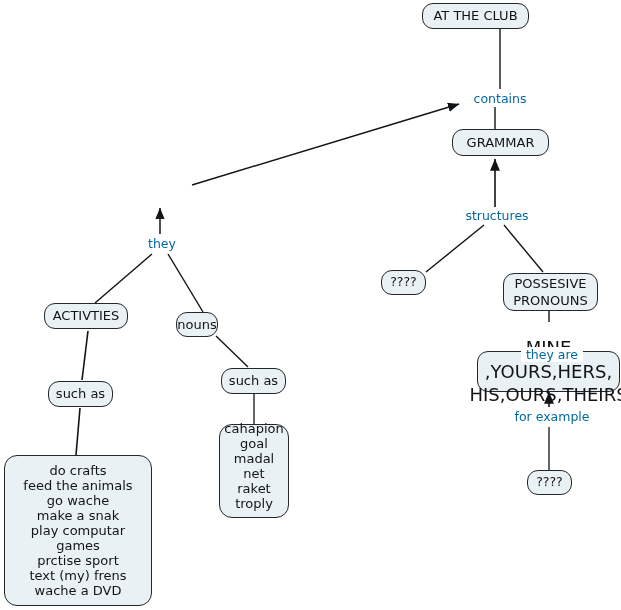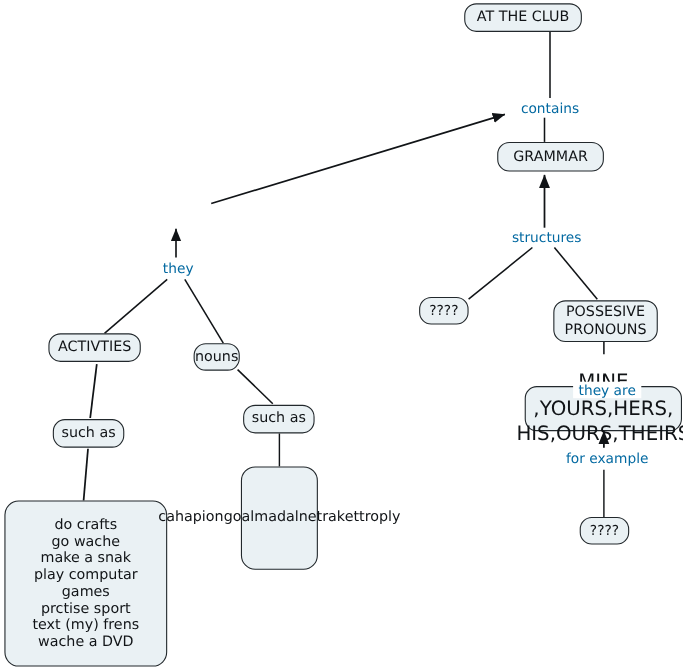--- a/index.html
+++ b/index.html
@@ -134,29 +134,30 @@
 
   <div class="node multiline" style="left:477px; top:351px; width:143px; height:41px; font-size:18px;">MINE ,YOURS,HERS,
 HIS,OURS,THEIRS</div>
 
   <div class="linklabel" style="left:509px; top:409px; width:82px;">for example</div>
 
   <div class="node" style="left:527px; top:470px; width:45px; height:25px; font-size:12.5px;">????</div>
 
   <div class="node list" style="left:4px; top:455px; width:148px; height:151px; flex-direction:column; justify-content:center;">
     <span>do crafts</span>
+    <span>feed the animals</span>
     <span>go wache</span>
     <span>make a snak</span>
     <span>play computar games</span>
     <span>prctise sport</span>
     <span>text (my) frens</span>
     <span>wache a DVD</span>
   </div>
 
-  <div class="node list" style="left:219px; top:424px; width:70px; height:94px; flex-direction:row; justify-content:center;">
+  <div class="node list" style="left:219px; top:424px; width:70px; height:94px; flex-direction:column; justify-content:flex-end;">
     <span>cahapion</span>
     <span>goal</span>
     <span>madal</span>
     <span>net</span>
     <span>raket</span>
     <span>troply</span>
   </div>
 
 </div>
 

